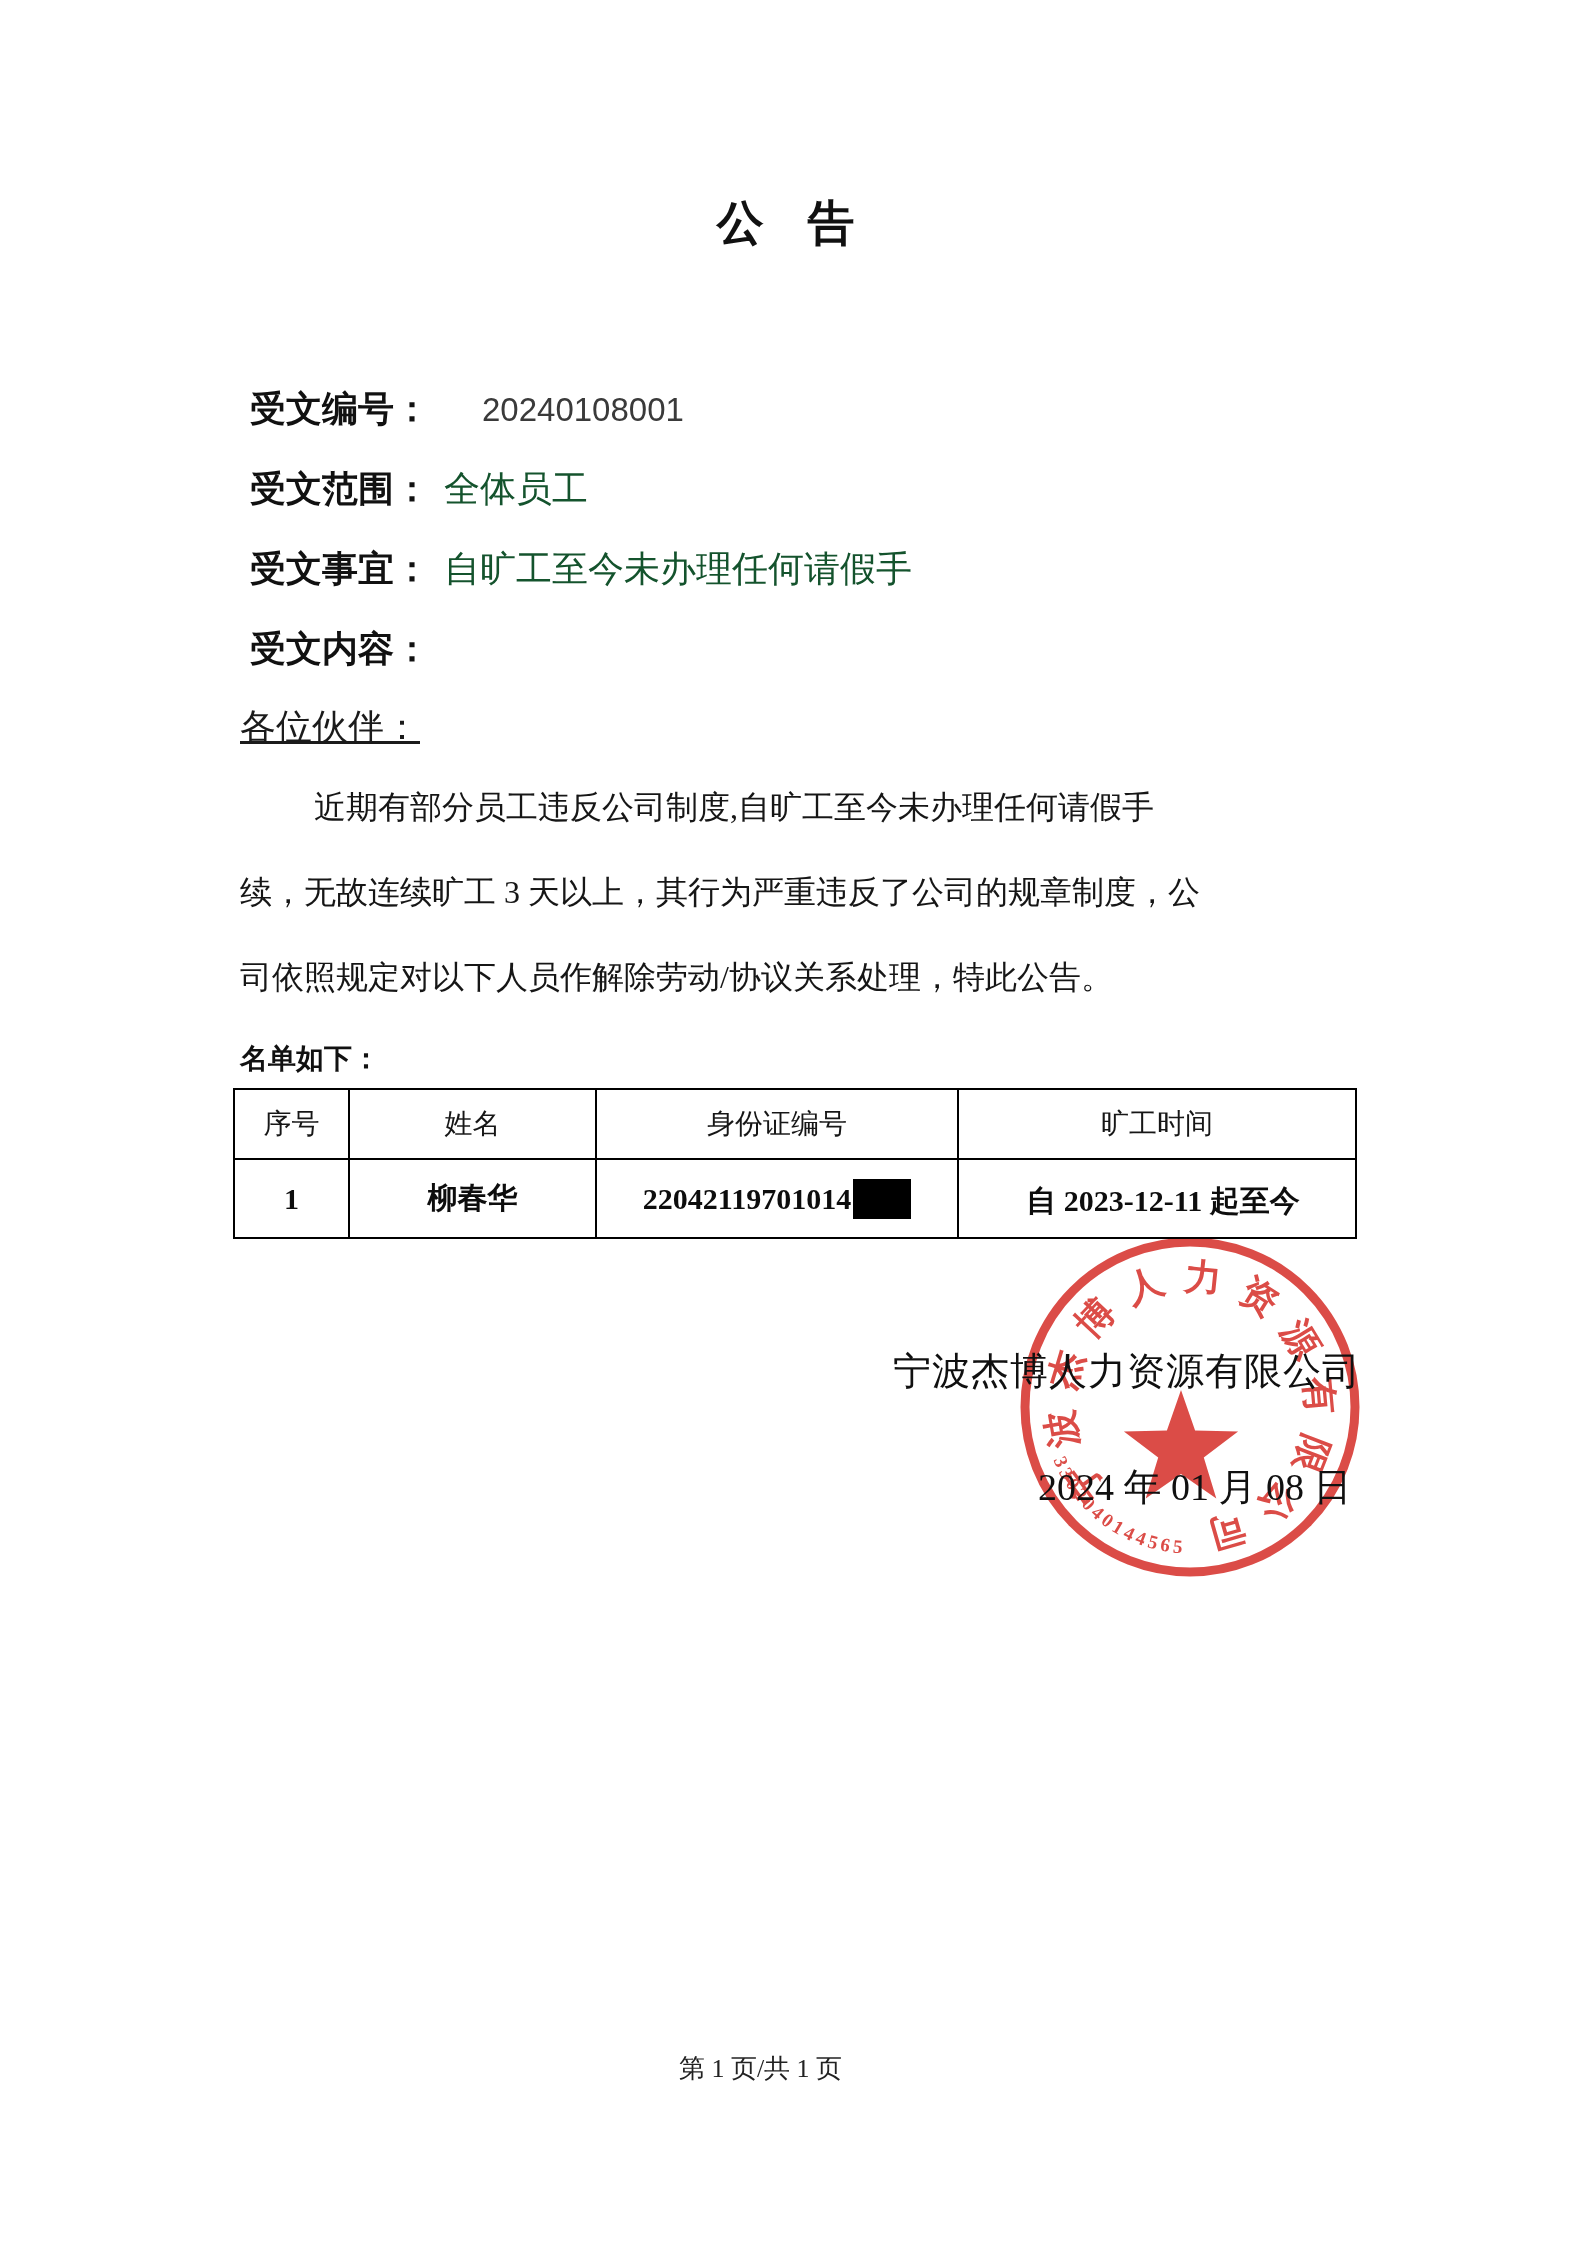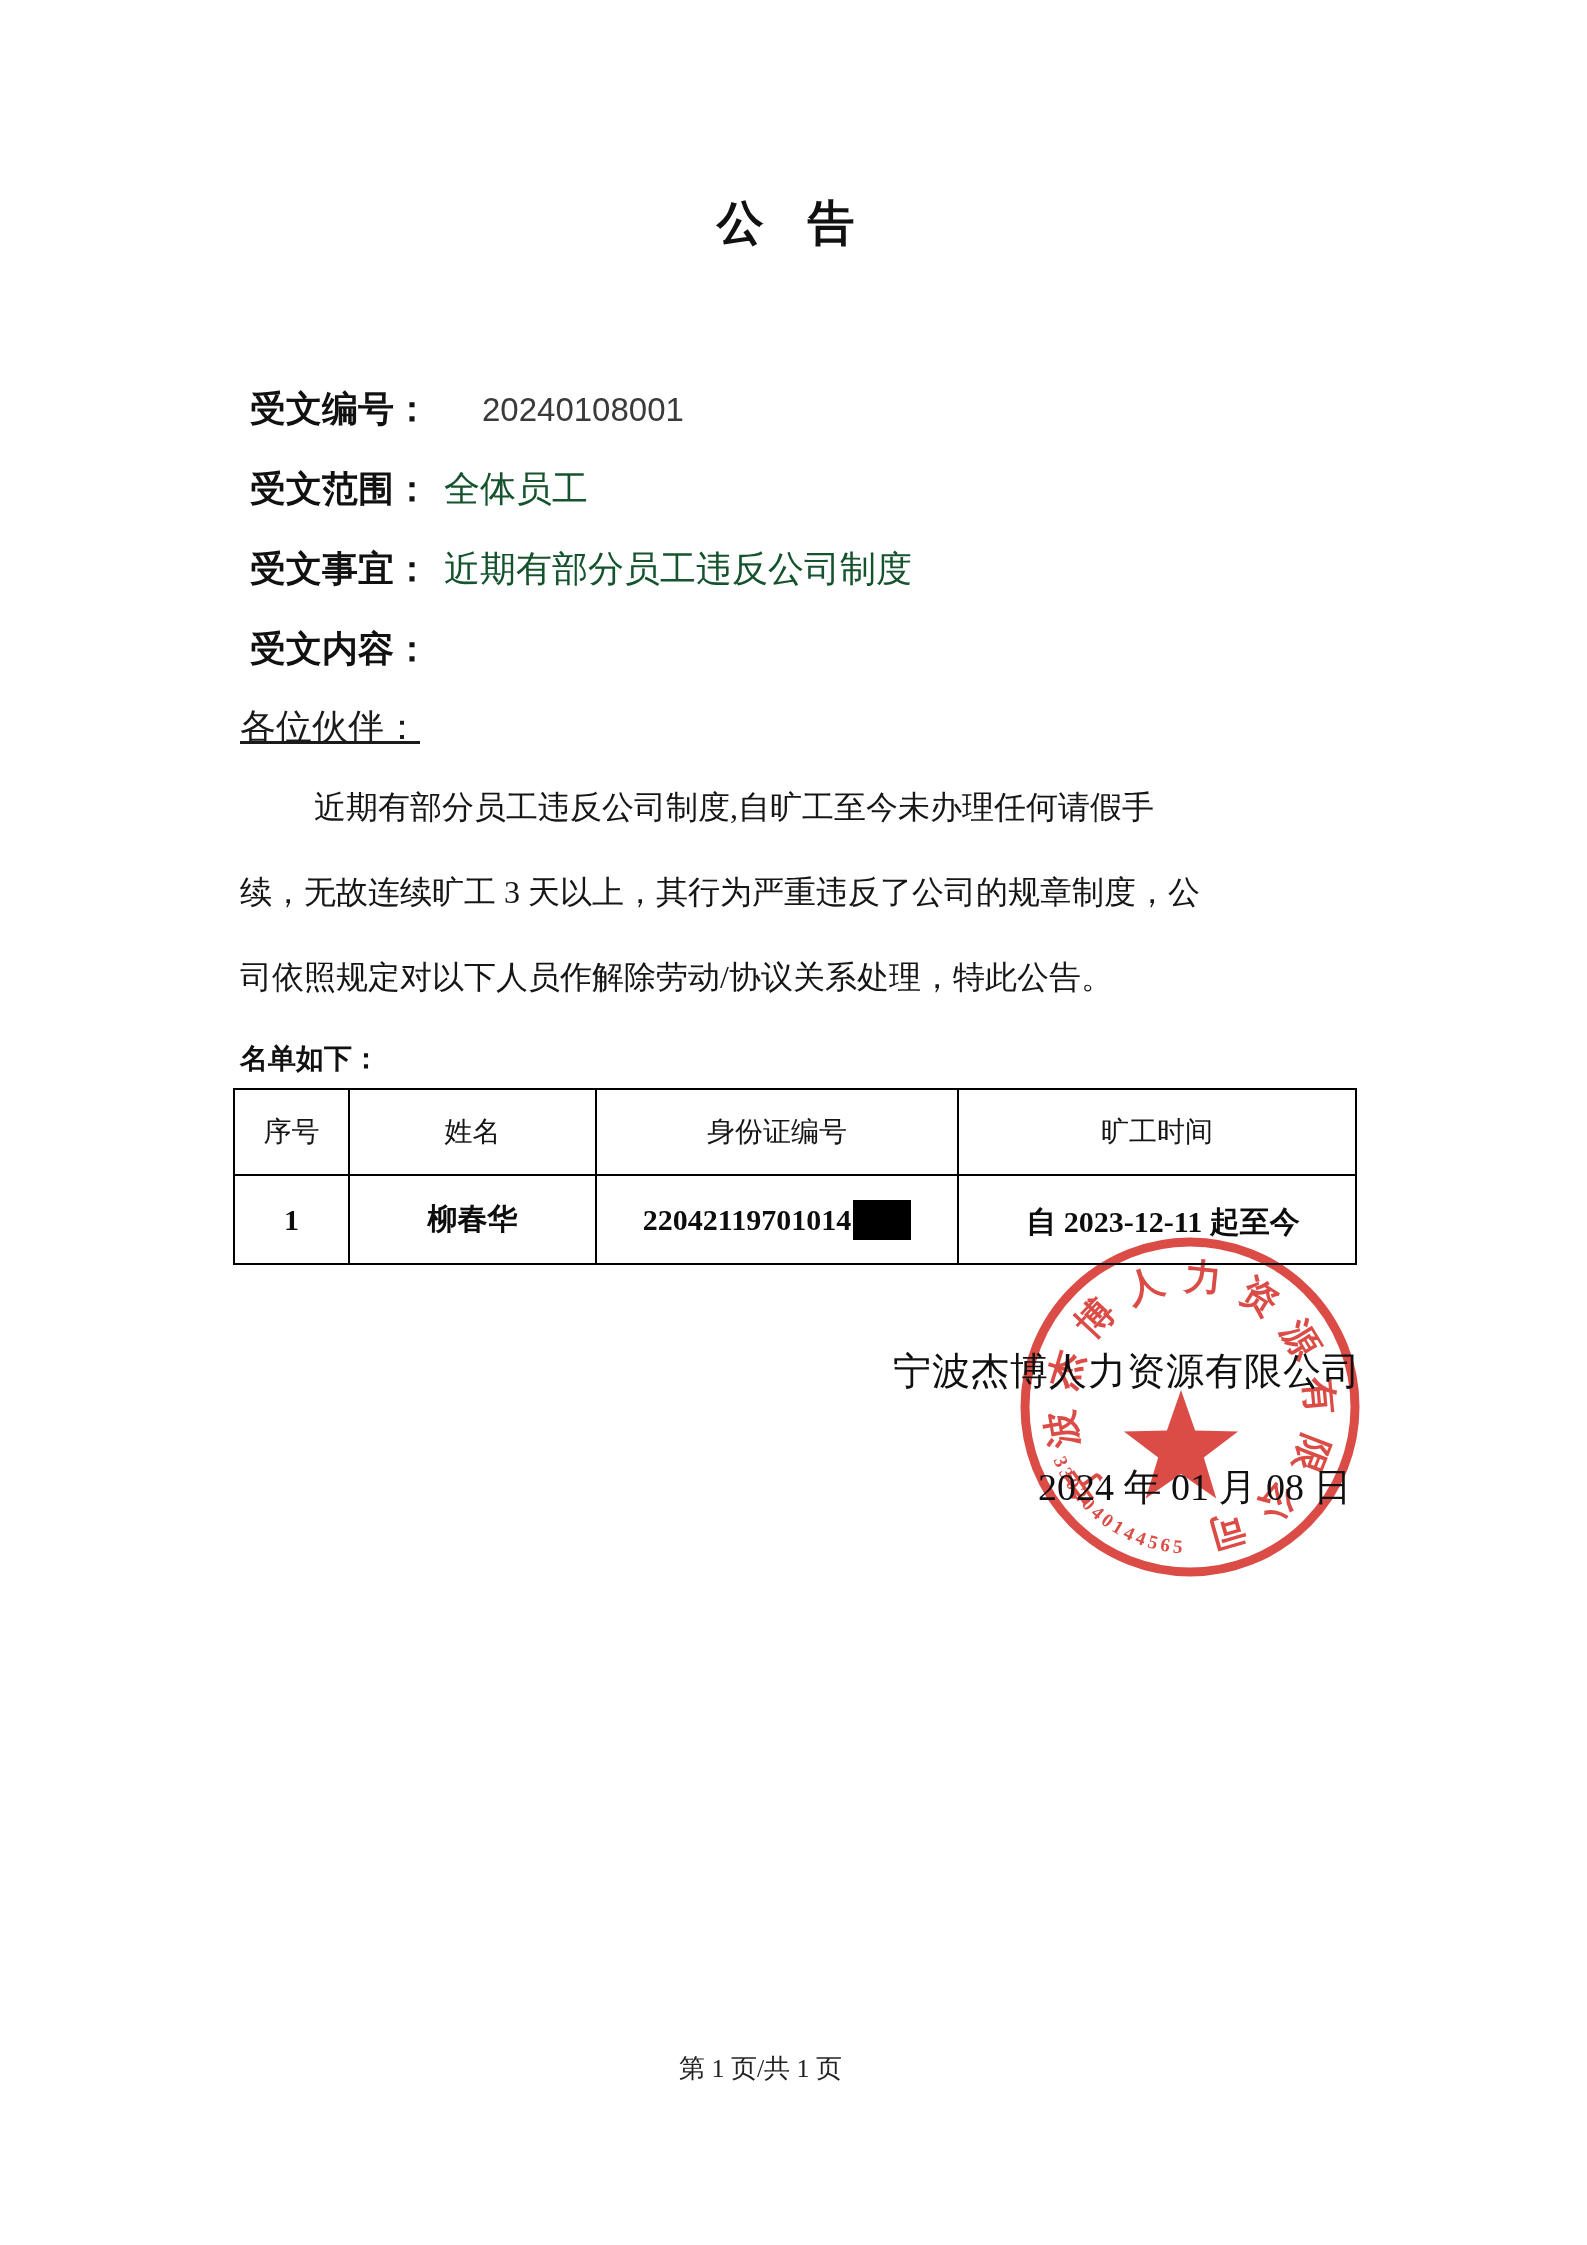--- a/index.html
+++ b/index.html
@@ -42,21 +42,21 @@
   table.roster{
     position:absolute;left:233px;top:1088px;
     border-collapse:collapse;
     table-layout:fixed;
     width:1122px;
     z-index:2;
     background:transparent;
   }
   table.roster th, table.roster td{
     border:2px solid #000;
-    padding:8px;
+    padding:0;
     overflow:hidden;
   }
   table.roster th{
     height:68px;
     font-size:28px;font-weight:normal;
     text-align:center;vertical-align:middle;
     color:#161616;
   }
   table.roster td{
     height:71px;
@@ -106,21 +106,21 @@
 
 <div class="abs field-line" style="top:385px">
   <span class="field-label">受文编号：</span><span class="field-value num">20240108001</span>
 </div>
 
 <div class="abs field-line" style="top:465px">
   <span class="field-label">受文范围：</span><span class="field-value">全体员工</span>
 </div>
 
 <div class="abs field-line" style="top:545px">
-  <span class="field-label">受文事宜：</span><span class="field-value">近期有部分员工违反公司制度</span>
+  <span class="field-label">受文事宜：</span><span class="field-value">自旷工至今未办理任何请假手</span>
 </div>
 
 <div class="abs field-line" style="top:625px">
   <span class="field-label">受文内容：</span><span class="field-value"></span>
 </div>
 
 <div class="abs salutation">各位伙伴：</div>
 
 <div class="abs body-line indent" style="top:786px">近期有部分员工违反公司制度,自旷工至今未办理任何请假手</div>
 <div class="abs body-line" style="top:871px">续，无故连续旷工 3 天以上，其行为严重违反了公司的规章制度，公</div>

